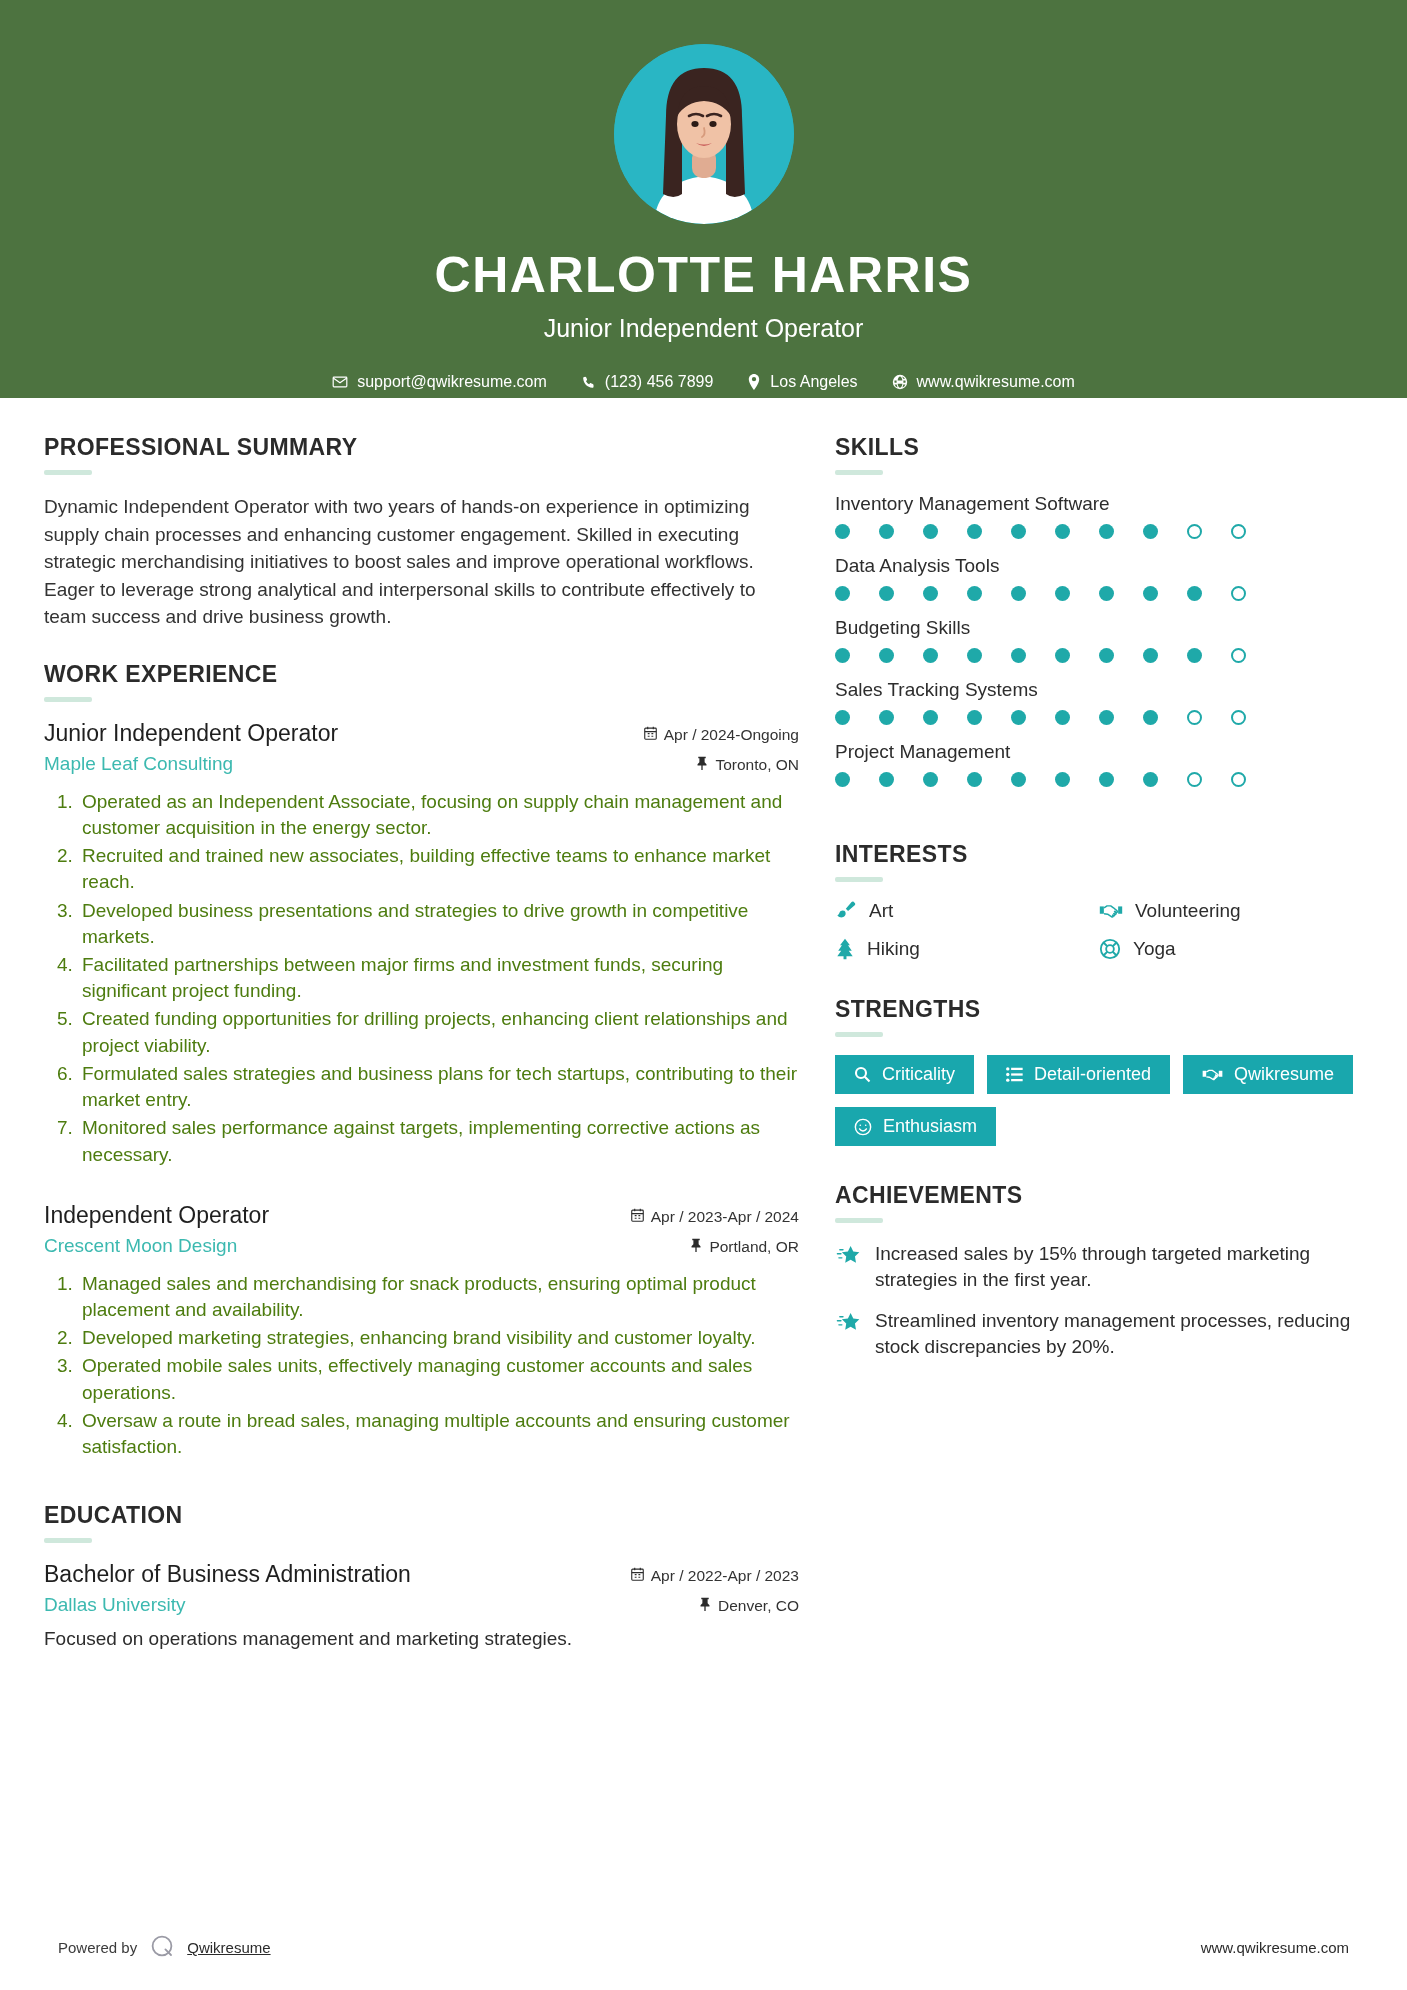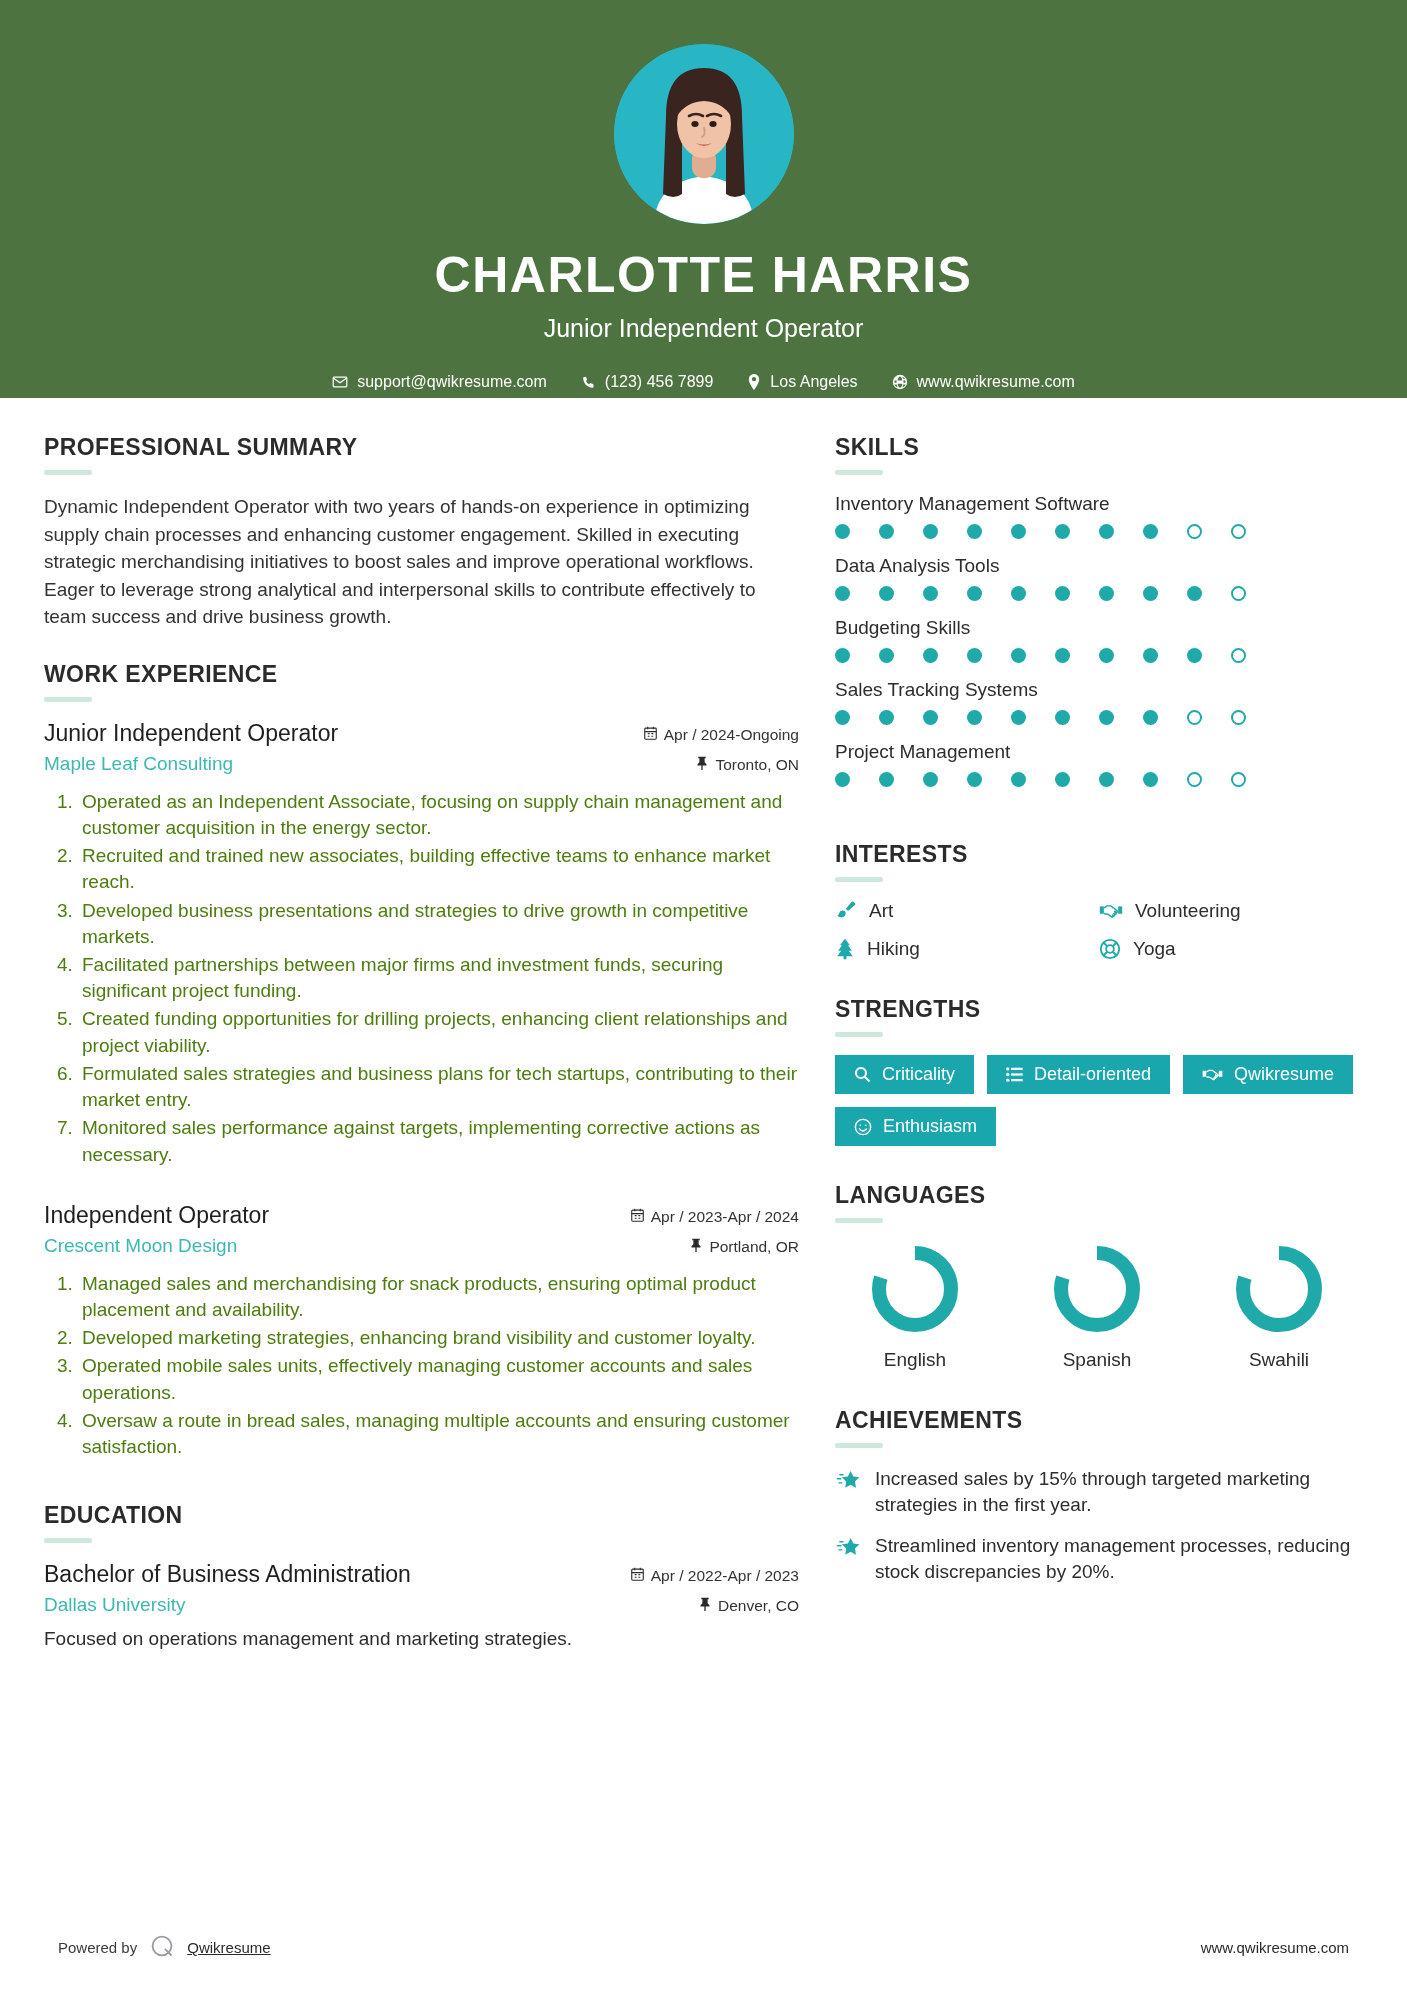--- a/index.html
+++ b/index.html
@@ -723,44 +723,20 @@
                 <circle cx="7" cy="8" r="0.9" fill="#ffffff" stroke="none"></circle>
                 <circle cx="13" cy="8" r="0.9" fill="#ffffff" stroke="none"></circle>
                 <path d="M6.2 12.2c1 1.6 2.3 2.3 3.8 2.3s2.8-.7 3.8-2.3" stroke-linecap="round"></path>
               </svg>
             </span>
             <span>Enthusiasm</span>
           </div>
         </div>
       </div>
 
-      <div class="section" style="margin-top:36px;">
-        <div class="sec-title">LANGUAGES</div>
-        <div class="sec-rule"></div>
-        <div class="langs">
-          <div class="lang">
-            <svg class="lang-ring" width="96" height="96" viewBox="0 0 96 96">
-              <circle class="ring-fg" cx="48" cy="48" r="36" fill="none" stroke="#1fa9a9" stroke-width="14" transform="rotate(-90 48 48)" stroke-dasharray="180.95573684677208 226.1946710584651"></circle>
-            </svg>
-            <div class="lang-name">English</div>
-          </div>
-          <div class="lang">
-            <svg class="lang-ring" width="96" height="96" viewBox="0 0 96 96">
-              <circle class="ring-fg" cx="48" cy="48" r="36" fill="none" stroke="#1fa9a9" stroke-width="14" transform="rotate(-90 48 48)" stroke-dasharray="180.95573684677208 226.1946710584651"></circle>
-            </svg>
-            <div class="lang-name">Spanish</div>
-          </div>
-          <div class="lang">
-            <svg class="lang-ring" width="96" height="96" viewBox="0 0 96 96">
-              <circle class="ring-fg" cx="48" cy="48" r="36" fill="none" stroke="#1fa9a9" stroke-width="14" transform="rotate(-90 48 48)" stroke-dasharray="180.95573684677208 226.1946710584651"></circle>
-            </svg>
-            <div class="lang-name">Swahili</div>
-          </div>
-        </div>
-      </div>
 
       <div class="section" style="margin-top:36px;">
         <div class="sec-title">ACHIEVEMENTS</div>
         <div class="sec-rule"></div>
         <div class="achv">
           <span>
             <svg width="26" height="24" viewBox="0 0 28 24" fill="none">
               <path d="M16.8 1.2l2.9 5.9 6.5.95-4.7 4.6 1.1 6.5-5.8-3.05-5.8 3.05 1.1-6.5-4.7-4.6 6.5-.95z" fill="#1fa9a9"></path>
               <path d="M5.2 5.2h3.4M2.6 9.6h3.8M4.2 14h3.2" stroke="#1fa9a9" stroke-width="1.5" stroke-linecap="round"></path>
             </svg>

